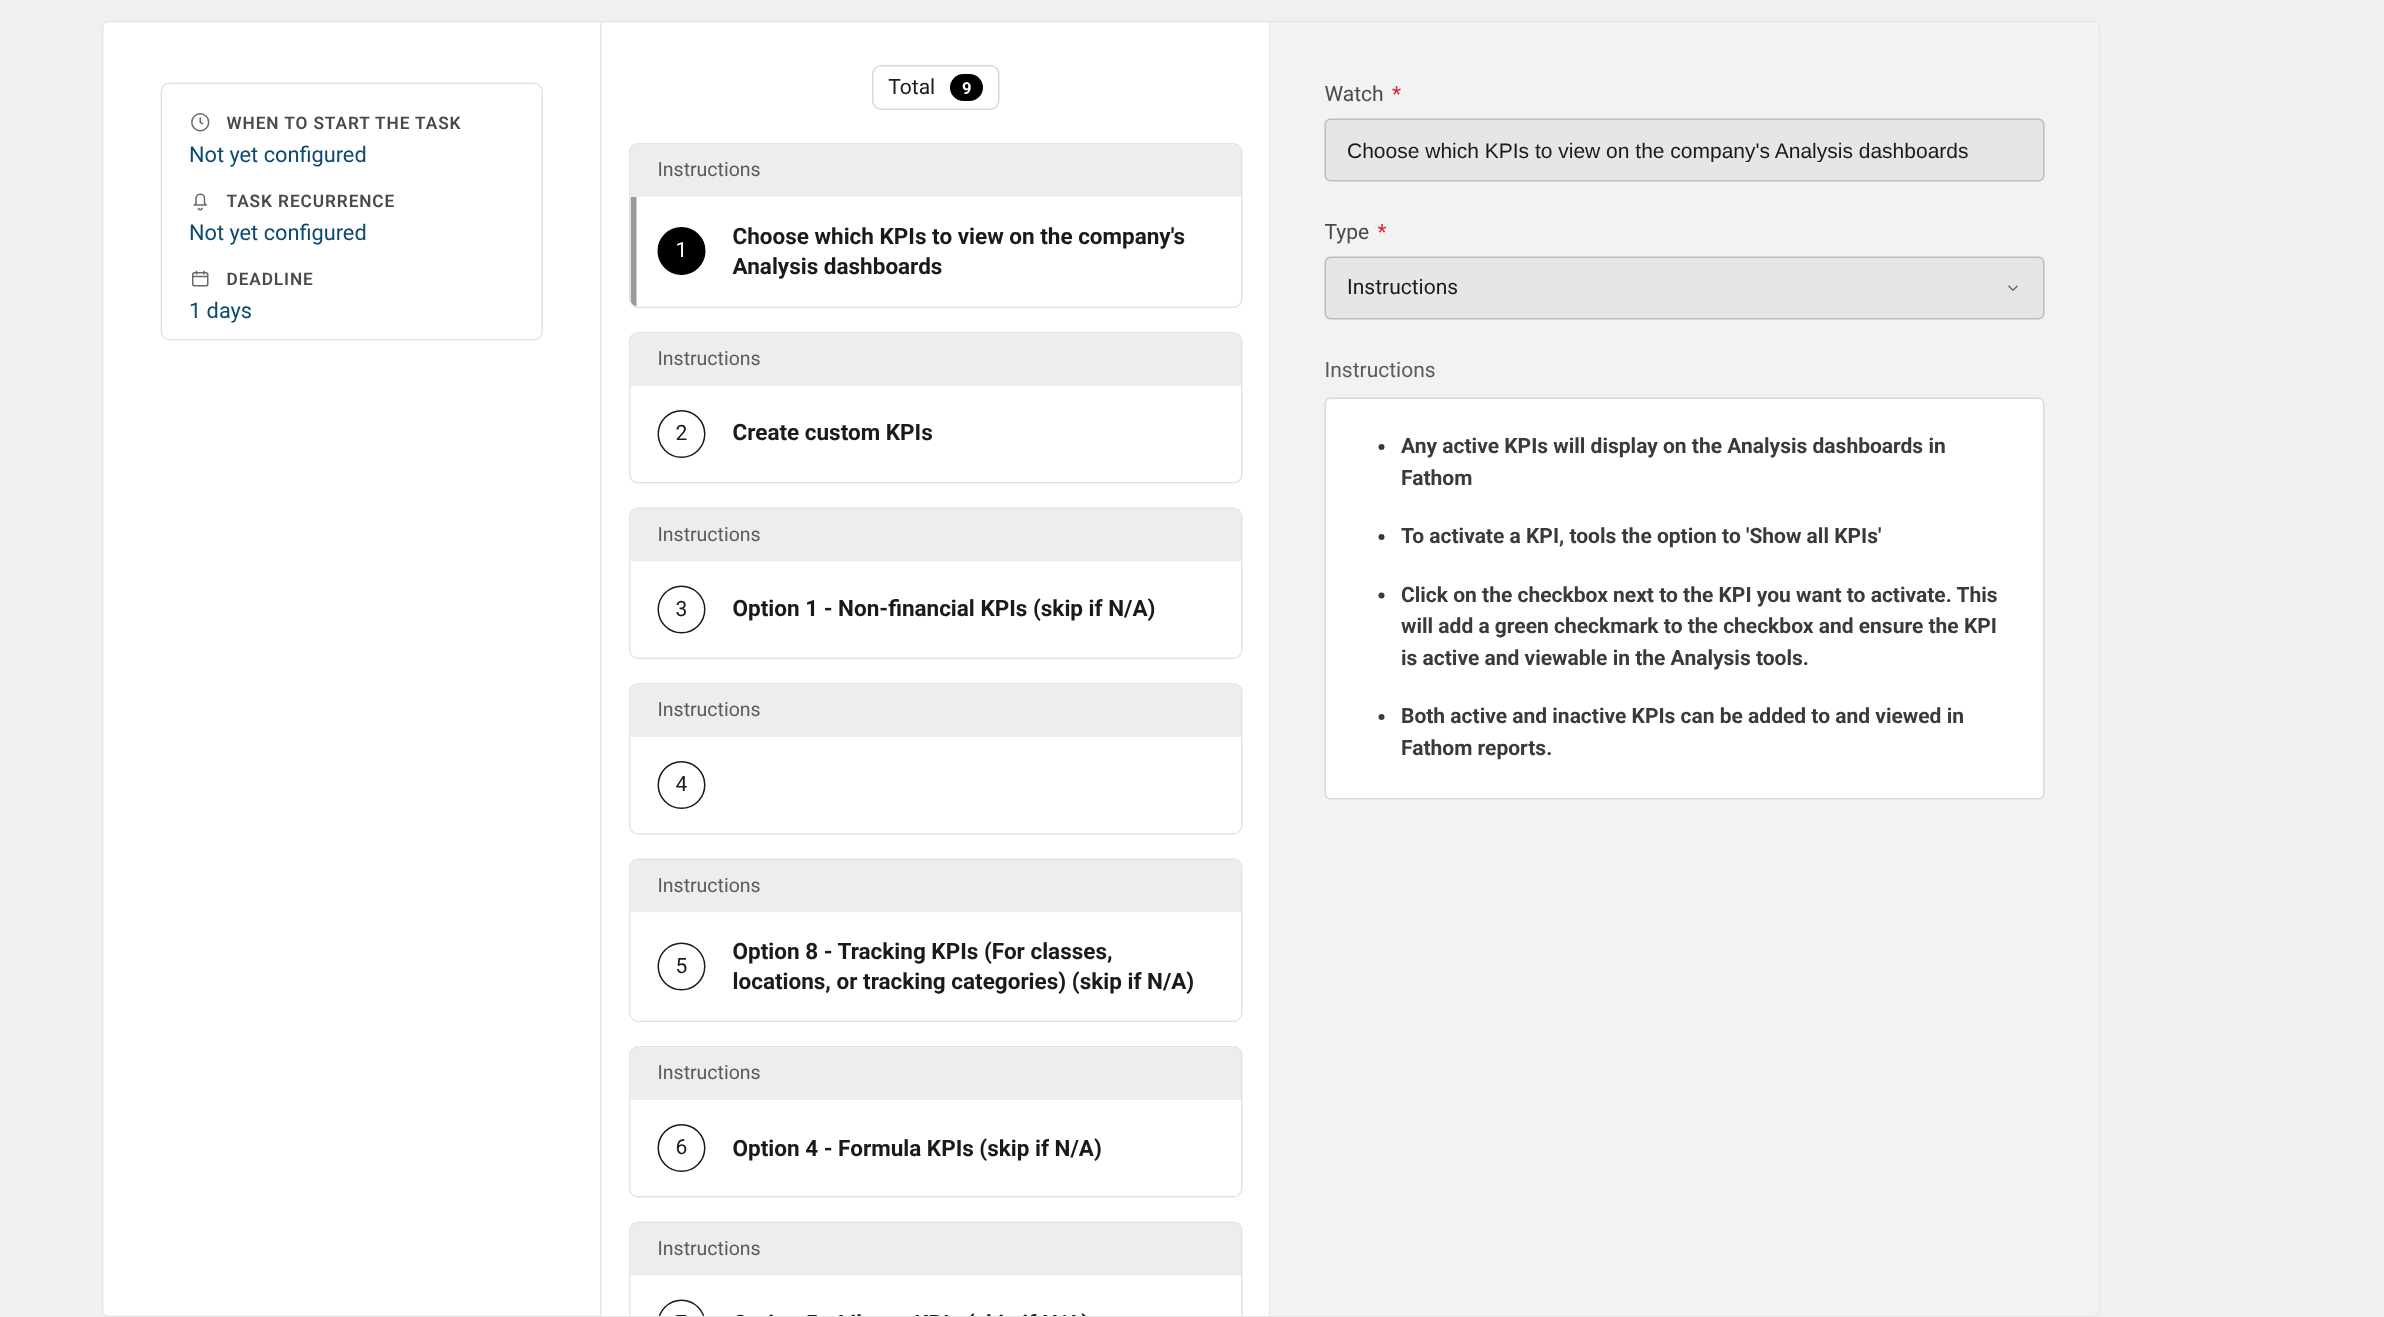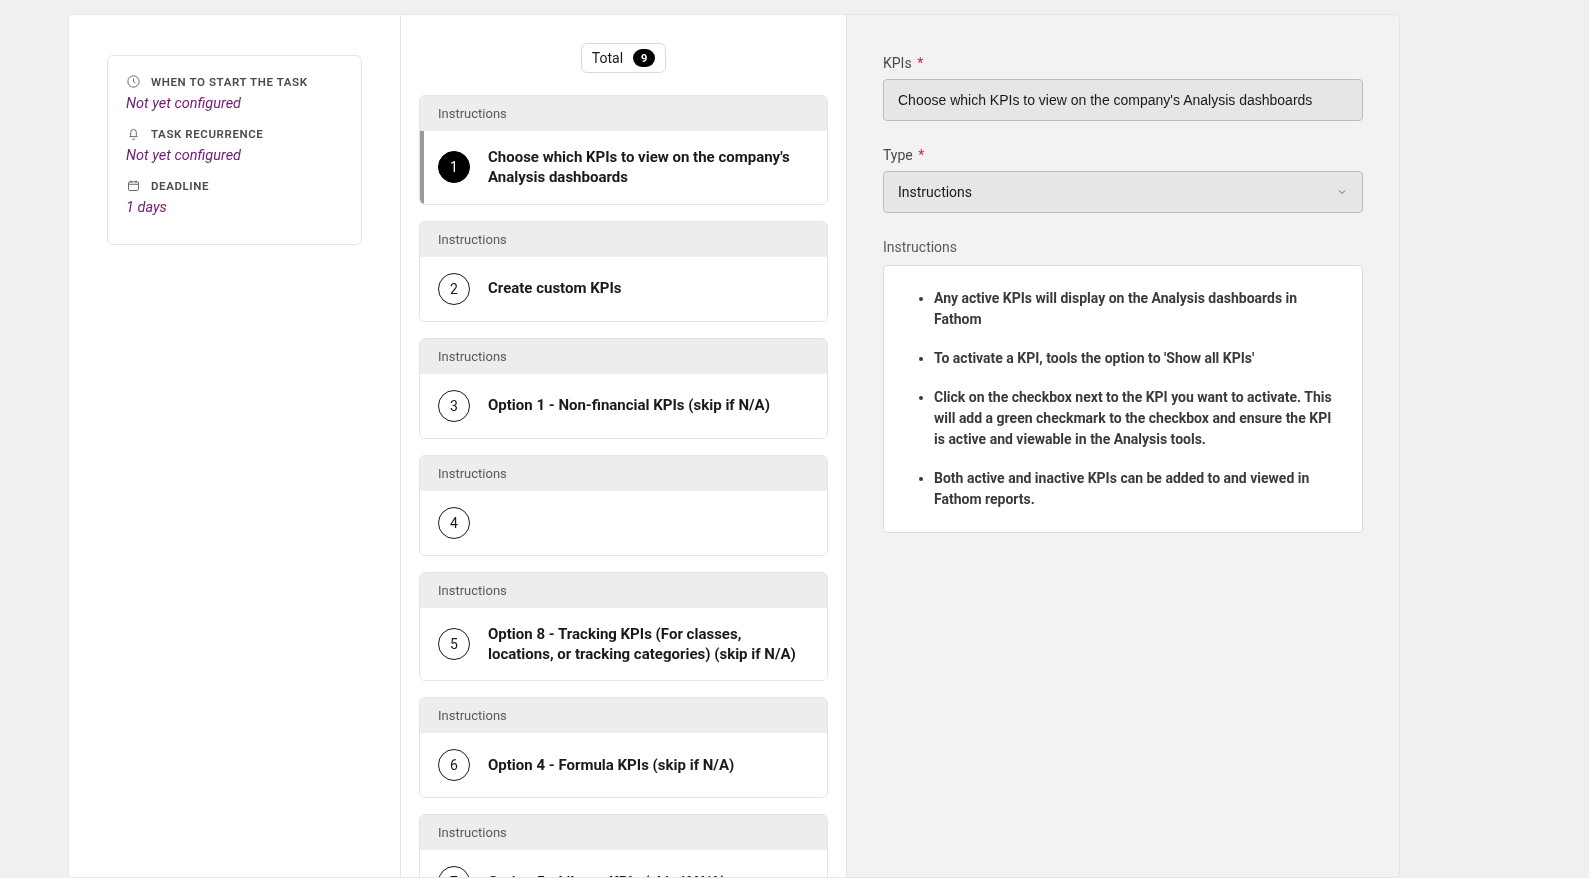--- a/index.html
+++ b/index.html
@@ -30,39 +30,38 @@
   
   .col-left {
     width: 332px;
     border-right: 1px solid #e5e5e5;
     padding: 40px 38px 20px 38px;
     background: #fff;
   }
   .config-card {
     border: 1px solid #e3e3e3;
     border-radius: 6px;
-    padding: 18px 18px 28px 18px;
+    padding: 18px 18px 10px 18px;
   }
   .config-row-label {
     display: flex;
     align-items: center;
     gap: 10px;
     color: #4a4a4a;
     letter-spacing: 0.6px;
     font-size: 11.5px;
     font-weight: 600;
     text-transform: uppercase;
   }
   .config-row-label svg { flex: 0 0 auto; }
   .config-row-value {
     margin-top: 6px;
     margin-bottom: 14px;
-    color: #701a75;
+    color: #0c4a6e;
     font-size: 14.5px;
-    font-style: italic;
   }
   .config-row-value.last { margin-bottom: 0; }
 
   
   .col-mid {
     width: 446px;
     border-right: 1px solid #e5e5e5;
     background: #fff;
     padding: 0 18px 20px 18px;
     overflow-y: auto;
@@ -299,21 +298,21 @@
               <div class="step-num">7</div>
               <div class="step-title">Option 5 - Library KPIs (skip if N/A)</div>
             </div>
           </div>
         </div>
     </div>
 
     <div class="col-right">
 
       <div class="form-label">
-        <span>KPIs</span>
+        <span>Watch</span>
         <span class="req">*</span>
       </div>
       <input class="form-input" value="Choose which KPIs to view on the company's Analysis dashboards" style="">
 
       <div class="form-label">
         <span>Type</span>
         <span class="req">*</span>
       </div>
       <div class="form-select">
         <span>Instructions</span>

